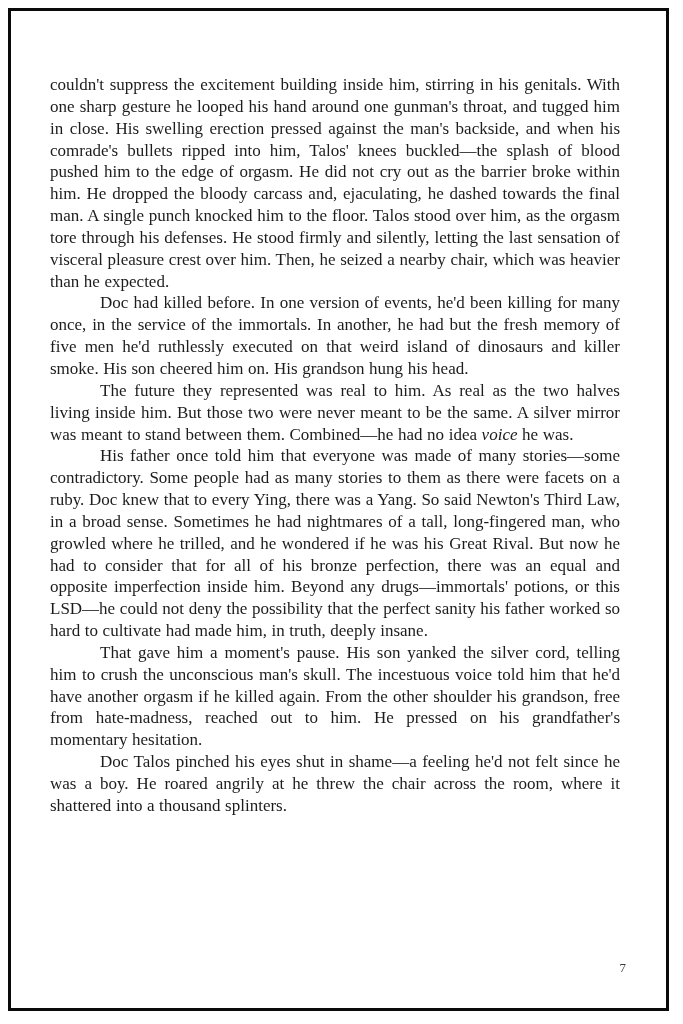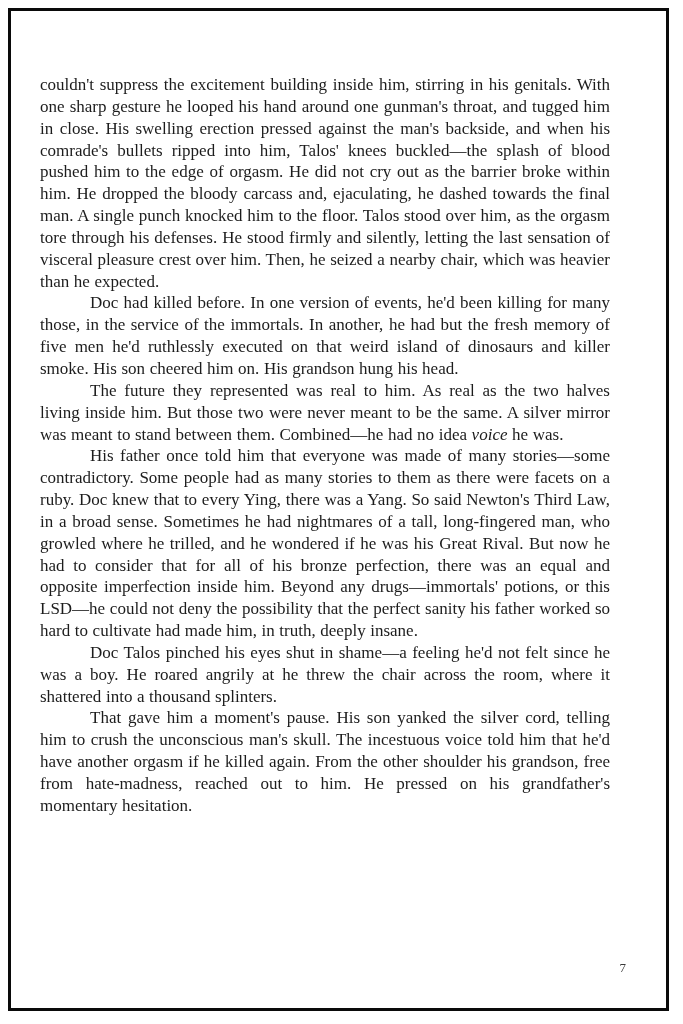--- a/index.html
+++ b/index.html
@@ -20,21 +20,21 @@
     left: 8px;
     top: 8px;
     width: 661px;
     height: 1003px;
     border: 3px solid #0a0a0a;
     box-sizing: border-box;
     pointer-events: none;
   }
   .text-block {
     position: absolute;
-    left: 40px;
+    left: 50px;
     top: 74px;
     width: 570px;
     color: #1c1c1c;
     font-size: 17px;
     line-height: 21.85px;
     text-align: justify;
   }
   .para {
     margin: 0;
     padding: 0;
@@ -57,21 +57,21 @@
   }
 </style>
 </head>
 <body>
 
 <div class="page">
   <div class="frame"></div>
 
   <div class="text-block">
     <p class="para no-indent">couldn't suppress the excitement building inside him, stirring in his genitals. With one sharp gesture he looped his hand around one gunman's throat, and tugged him in close. His swelling erection pressed against the man's backside, and when his comrade's bullets ripped into him, Talos' knees buckled—the splash of blood pushed him to the edge of orgasm. He did not cry out as the barrier broke within him. He dropped the bloody carcass and, ejaculating, he dashed towards the final man. A single punch knocked him to the floor. Talos stood over him, as the orgasm tore through his defenses. He stood firmly and silently, letting the last sensation of visceral pleasure crest over him. Then, he seized a nearby chair, which was heavier than he expected.</p>
-    <p class="para">Doc had killed before. In one version of events, he'd been killing for many those, in the service of the immortals. In another, he had but the fresh memory of five men he'd ruthlessly executed on that weird island of dinosaurs and killer smoke. His son cheered him on. His grandson hung his head.</p>
+    <p class="para">Doc had killed before. In one version of events, he'd been killing for many once, in the service of the immortals. In another, he had but the fresh memory of five men he'd ruthlessly executed on that weird island of dinosaurs and killer smoke. His son cheered him on. His grandson hung his head.</p>
     <p class="para"><span>The future they represented was real to him. As real as the two halves living inside him. But those two were never meant to be the same. A silver mirror was meant to stand between them. Combined—he had no idea </span><em>voice</em><span> he was.</span></p>
     <p class="para">His father once told him that everyone was made of many stories—some contradictory. Some people had as many stories to them as there were facets on a ruby. Doc knew that to every Ying, there was a Yang. So said Newton's Third Law, in a broad sense. Sometimes he had nightmares of a tall, long-fingered man, who growled where he trilled, and he wondered if he was his Great Rival. But now he had to consider that for all of his bronze perfection, there was an equal and opposite imperfection inside him. Beyond any drugs—immortals' potions, or this LSD—he could not deny the possibility that the perfect sanity his father worked so hard to cultivate had made him, in truth, deeply insane.</p>
+    <p class="para">That gave him a moment's pause. His son yanked the silver cord, telling him to crush the unconscious man's skull. The incestuous voice told him that he'd have another orgasm if he killed again. From the other shoulder his grandson, free from hate-madness, reached out to him. He pressed on his grandfather's momentary hesitation.</p>
     <p class="para">Doc Talos pinched his eyes shut in shame—a feeling he'd not felt since he was a boy. He roared angrily at he threw the chair across the room, where it shattered into a thousand splinters.</p>
-    <p class="para">That gave him a moment's pause. His son yanked the silver cord, telling him to crush the unconscious man's skull. The incestuous voice told him that he'd have another orgasm if he killed again. From the other shoulder his grandson, free from hate-madness, reached out to him. He pressed on his grandfather's momentary hesitation.</p>
   </div>
 
   <div class="page-number">7</div>
 </div>
 
 </body></html>

